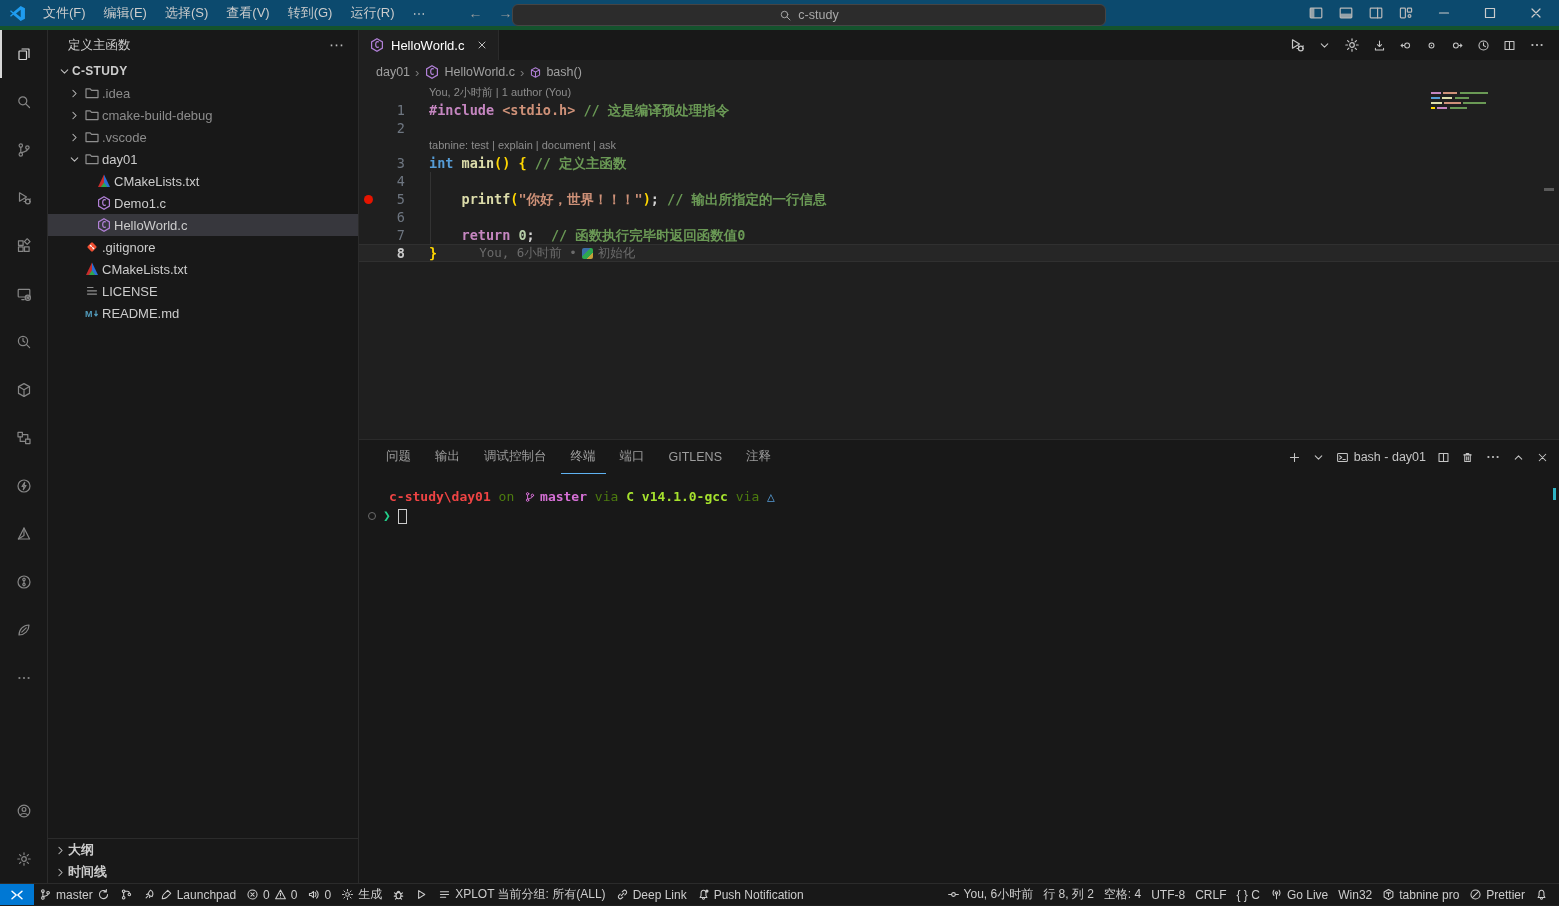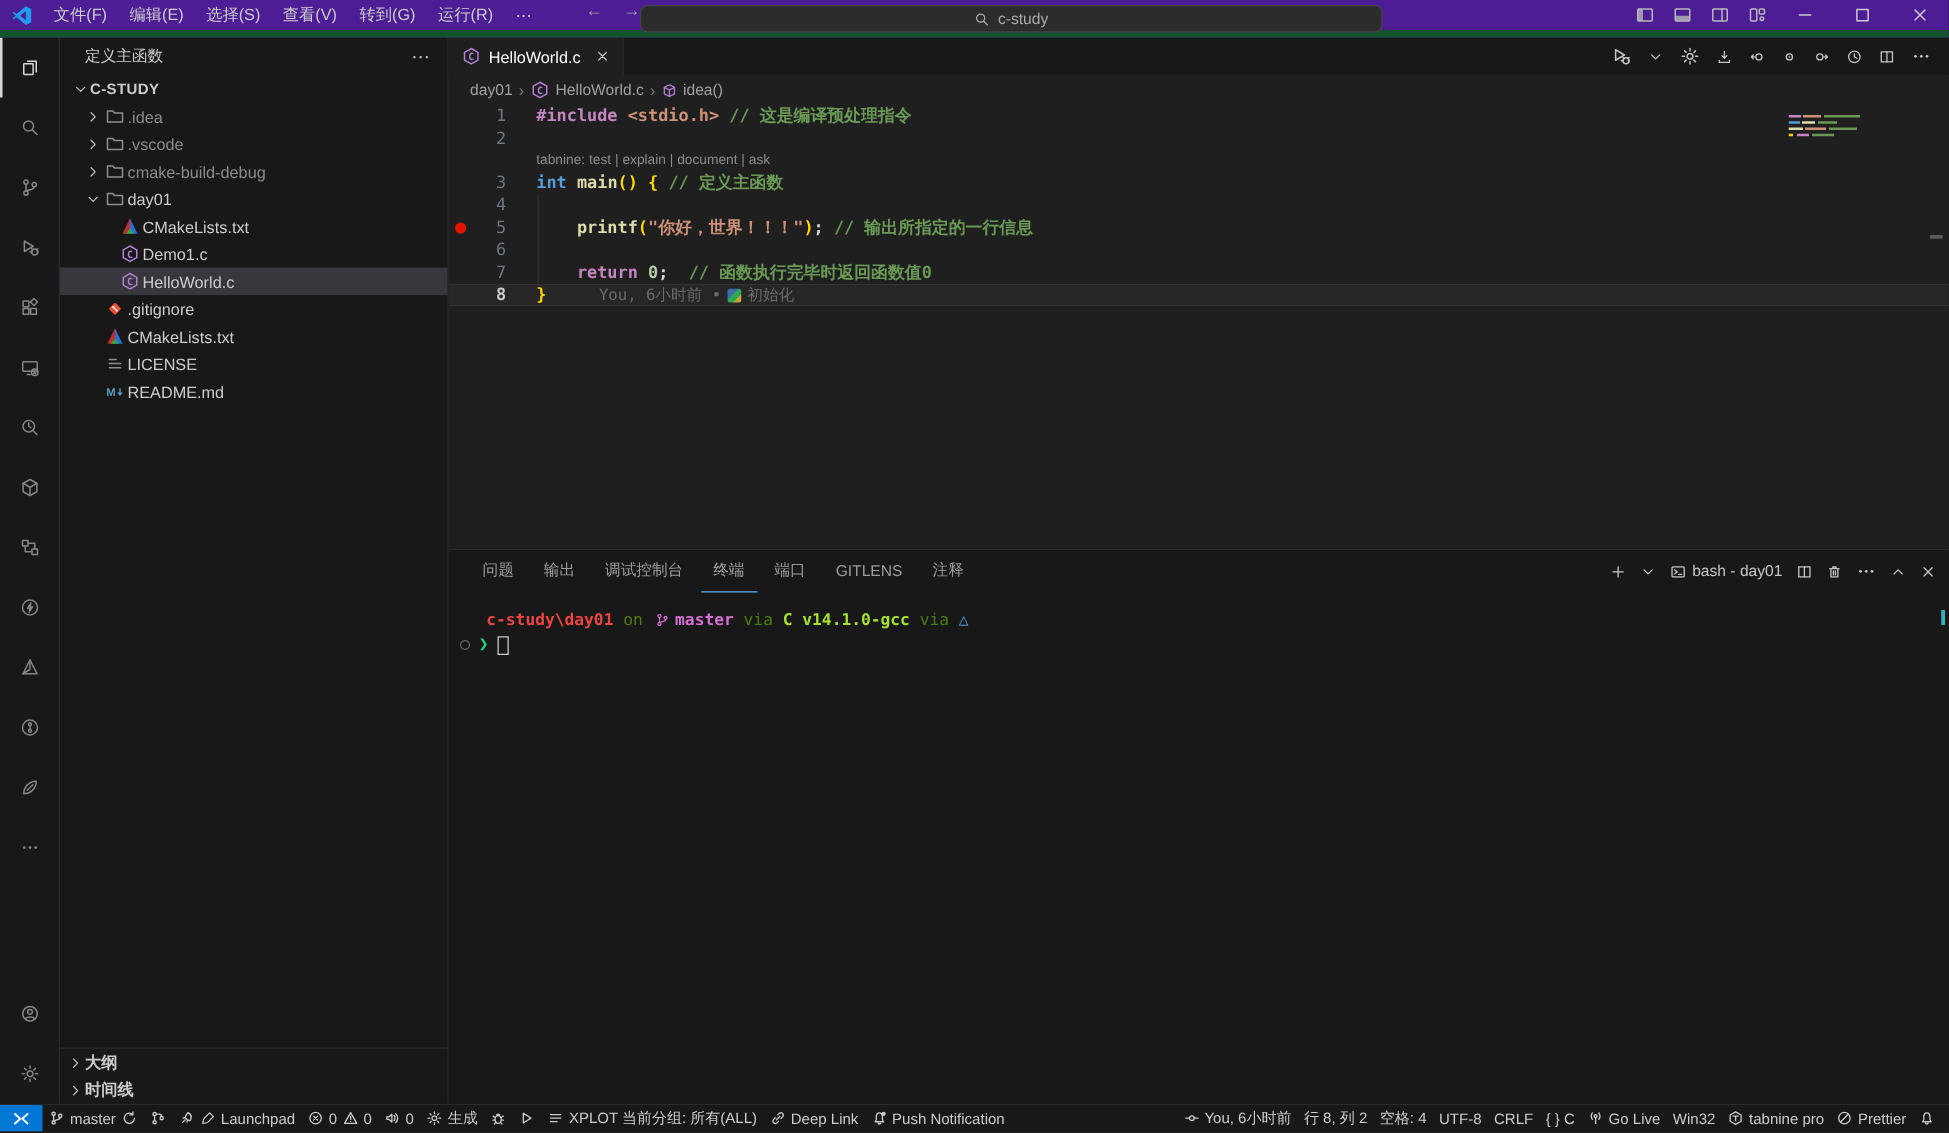--- a/index.html
+++ b/index.html
@@ -1,21 +1,21 @@
 <!DOCTYPE html>
 <html><head>
 <meta charset="utf-8">
 <style>
   *{box-sizing:border-box;margin:0;padding:0}
   body{width:1559px;height:906px;background:#1f1f1f;color:#ccc;font-family:"Liberation Sans",sans-serif;font-size:13px;overflow:hidden}
   .ico{display:inline-flex;align-items:center;justify-content:center;line-height:0}
   .ico svg{display:block}
 
   
-  .titlebar{height:30px;background:#4c1d95;border-bottom:6px solid #14532d;display:flex;position:relative}
+  .titlebar{height:30px;background:#0c4a6e;border-bottom:4px solid #14532d;display:flex;align-items:center;position:relative}
   .logo{width:34px;display:flex;justify-content:center}
   .menubar{display:flex;align-items:center}
   .menu-item{padding:0 9px;color:#cccccc;font-size:13px;cursor:default}
   .nav-arrows{display:flex;gap:16px;margin-left:34px;color:#9d9d9d;font-size:14px}
   .searchbox{position:absolute;left:512px;top:4px;width:594px;height:22px;background:#2c2c2c;border:1px solid #454545;border-radius:6px;display:flex;align-items:center;justify-content:center;gap:6px;color:#a9a9a9;font-size:12.5px}
   .tb-right{margin-left:auto;display:flex;align-items:center;height:100%}
   .tb-ico{width:30px;height:100%;display:flex;align-items:center;justify-content:center;color:#b8b8b8}
   .win-btn{width:46px;height:100%;display:flex;align-items:center;justify-content:center;color:#cccccc}
 
   
@@ -364,34 +364,34 @@
             <span class="chev">
               <svg width="13" height="13" viewBox="0 0 16 16" fill="none" stroke="currentColor" stroke-width="1.3" stroke-linecap="round" stroke-linejoin="round">
                 <path d="M6 4 L10 8 L6 12"></path>
               </svg>
             </span>
             <span class="ticon">
               <svg width="16" height="16" viewBox="0 0 16 16" fill="none" stroke="currentColor" stroke-width="1.2" stroke-linecap="round" stroke-linejoin="round">
                 <path d="M2 3.8 H6.2 L7.6 5.4 H14 V12.6 H2 Z"></path>
               </svg>
             </span>
-            <span>.vscode</span>
+            <span>cmake-build-debug</span>
           </div>
           <div class="trow dim" style="padding-left: 18px;">
             <span class="chev">
               <svg width="13" height="13" viewBox="0 0 16 16" fill="none" stroke="currentColor" stroke-width="1.3" stroke-linecap="round" stroke-linejoin="round">
                 <path d="M6 4 L10 8 L6 12"></path>
               </svg>
             </span>
             <span class="ticon">
               <svg width="16" height="16" viewBox="0 0 16 16" fill="none" stroke="currentColor" stroke-width="1.2" stroke-linecap="round" stroke-linejoin="round">
                 <path d="M2 3.8 H6.2 L7.6 5.4 H14 V12.6 H2 Z"></path>
               </svg>
             </span>
-            <span>cmake-build-debug</span>
+            <span>.vscode</span>
           </div>
           <div class="trow" style="padding-left: 18px;">
             <span class="chev">
               <svg width="13" height="13" viewBox="0 0 16 16" fill="none" stroke="currentColor" stroke-width="1.3" stroke-linecap="round" stroke-linejoin="round">
                 <path d="M4 6 L8 10 L12 6"></path>
               </svg>
             </span>
             <span class="ticon">
               <svg width="16" height="16" viewBox="0 0 16 16" fill="none" stroke="currentColor" stroke-width="1.2" stroke-linecap="round" stroke-linejoin="round">
                 <path d="M2 3.8 H6.2 L7.6 5.4 H14 V12.6 H2 Z"></path>
@@ -609,25 +609,26 @@
             </span>
             <span>HelloWorld.c</span>
           </span>
           <span class="bc-sep">›</span>
           <span style="display: inline-flex; align-items: center; gap: 4px;">
             <span class="ico">
               <svg width="13" height="13" viewBox="0 0 16 16" fill="none" stroke="currentColor" stroke-width="1.3" stroke-linecap="round" stroke-linejoin="round">
                 <path d="M8 2.2 L13 4.8 V11.2 L8 13.8 L3 11.2 V4.8 Z M3 4.8 L8 7.4 L13 4.8 M8 7.4 V13.8" stroke="#b180d7"></path>
               </svg>
             </span>
-            <span>idea()</span>
+            <span>bash()</span>
           </span>
         </div>
       <div class="code-area">
         <div id="code-rows">
+            <div class="lens-row">You, 2小时前 | 1 author (You)</div>
             <div class="code-row">
               <span class="bp"></span>
               <span class="lnum">1</span>
               <span class="ltext"><span class="tok-kw">#include</span><span class="tok-pl"> </span><span class="tok-str">&lt;stdio.h&gt;</span><span class="tok-pl"> </span><span class="tok-com">// 这是编译预处理指令</span></span>
             </div>
             <div class="code-row">
               <span class="bp"></span>
               <span class="lnum">2</span>
               <span class="ltext"></span>
             </div>

